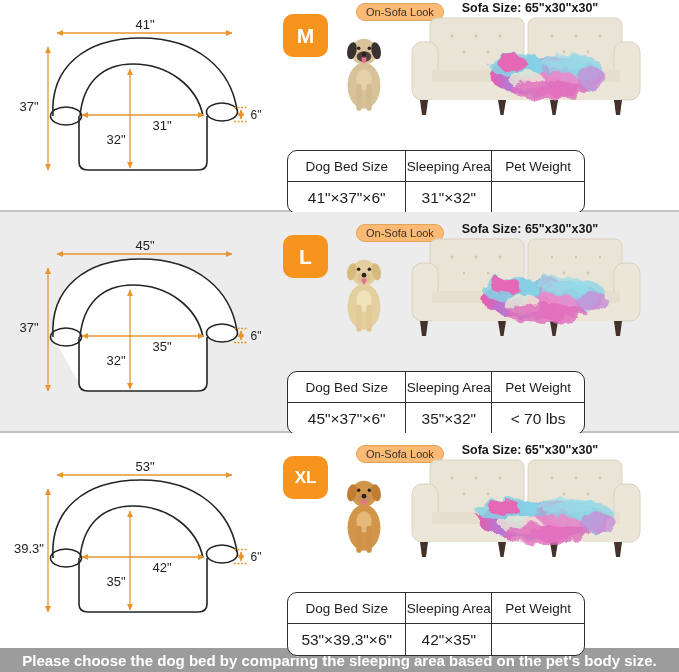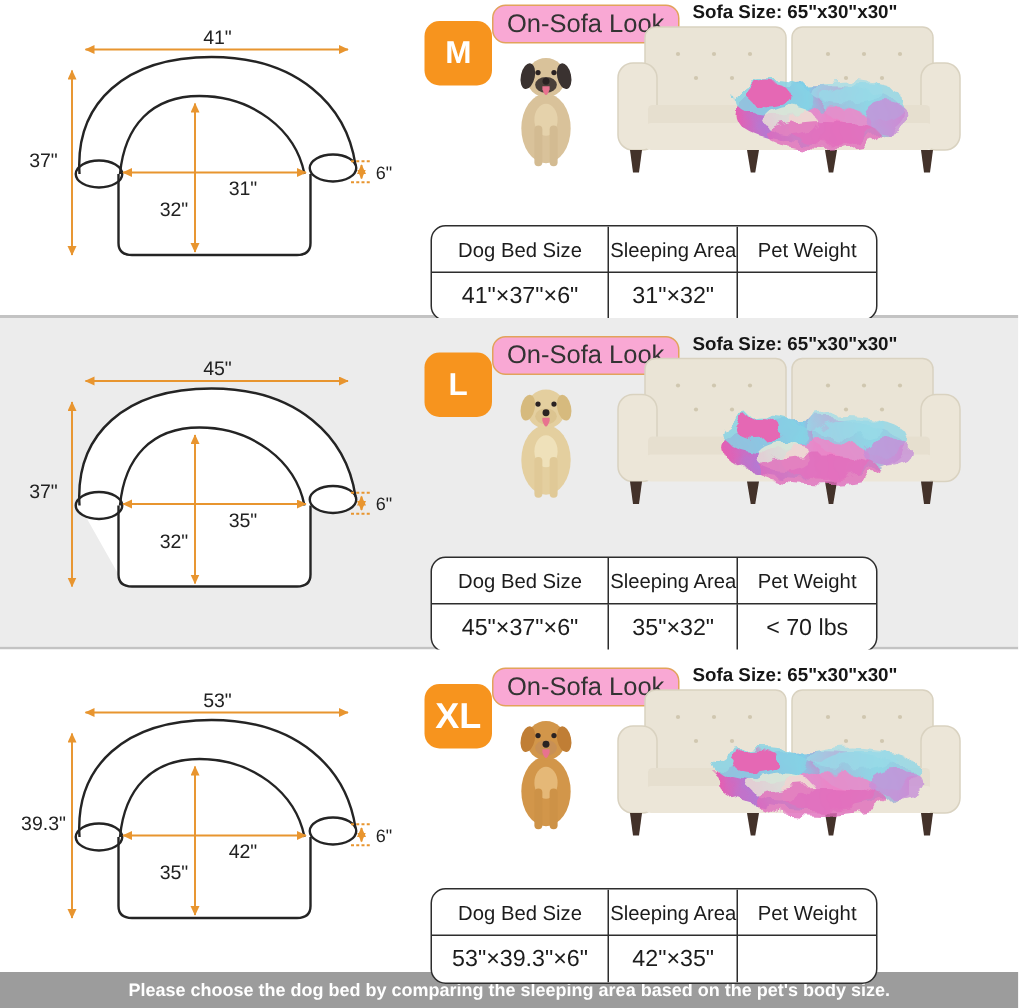--- a/index.html
+++ b/index.html
@@ -18,25 +18,25 @@
   .dim-label { font-size:13px; fill:#222222; font-family:"Liberation Sans", sans-serif; }
   .dim-label-sm { font-size:12px; fill:#222222; font-family:"Liberation Sans", sans-serif; }
   .bed-stroke { fill:none; stroke:#242424; stroke-width:1.6; }
   .bed-fill { fill:#ffffff; stroke:none; }
   .bed-ell { fill:#ffffff; stroke:#242424; stroke-width:1.6; }
   .arrow { stroke:#E8952F; stroke-width:1.3; fill:none; }
 
   .size-badge { position:absolute; left:283px; top:14px; width:45px; height:43px;
                 background:#F7941E; border-radius:10px; color:#ffffff; font-weight:bold;
                 font-size:21px; display:flex; align-items:center; justify-content:center; }
-  .sec-3 .size-badge { font-size:24px; }
-
-  .onsofa { position:absolute; left:328px; top:3px; border:1.5px solid #E2A35B;
-            border-radius:9px; padding:2px 9px; font-size:17px; color:#333333;
-            background:#f9a8d4; white-space:nowrap; }
+  .sec-3 .size-badge { font-size:17px; }
+
+  .onsofa { position:absolute; left:356px; top:3px; border:1.5px solid #E2A35B;
+            border-radius:9px; padding:2px 9px; font-size:11px; color:#333333;
+            background:#fdba74; white-space:nowrap; }
 
   .sofa-size { position:absolute; left:415px; top:1px; width:230px; text-align:center;
                font-size:12.5px; font-weight:bold; color:#161616; }
 
   .dog-illo { position:absolute; left:334px; top:35px; }
   .sofa-illo { position:absolute; left:410px; top:14px; }
 
   .dog-pug    { --body:#d9c29a; --ear:#3a3230; --muzzle:#4a403a; --leg:#d3bb92; --chest:#e5d2ab; }
   .dog-lab    { --body:#e4cf9f; --ear:#d6ba7e; --muzzle:#dcc490; --leg:#e0c997; --chest:#efe1ba; }
   .dog-golden { --body:#d2964a; --ear:#c07e35; --muzzle:#c89055; --leg:#cd9247; --chest:#e5b877; }
@@ -49,21 +49,21 @@
   .spec-table { position:absolute; left:287px; top:122px; width:298px; height:64px;
                 background:#ffffff; border:1.5px solid #2d2d2d; border-radius:10px;
                 display:grid; grid-template-columns:40fr 29fr 31fr; grid-template-rows:1fr 1fr;
                 overflow:hidden;margin-top:28px; }
   .cell { display:flex; align-items:center; justify-content:center; }
   .cell.head { font-size:13.5px; border-bottom:1.5px solid #2d2d2d; }
   .cell.val  { font-size:15.5px; }
   .cell.c1, .cell.c2 { border-right:1.5px solid #2d2d2d; }
 
   .banner { height:24px; background:#9c9c9c; color:#ffffff; font-weight:bold;
-            font-size:12px; display:flex; align-items:center; justify-content:center; }
+            font-size:15px; display:flex; align-items:center; justify-content:center; }
 </style>
 </head>
 <body>
 
 <div class="page">
 
   <section class="size-section sec-1">
     <div class="content">
 
       <svg class="diagram" width="258" height="164" viewBox="0 0 258 164">

